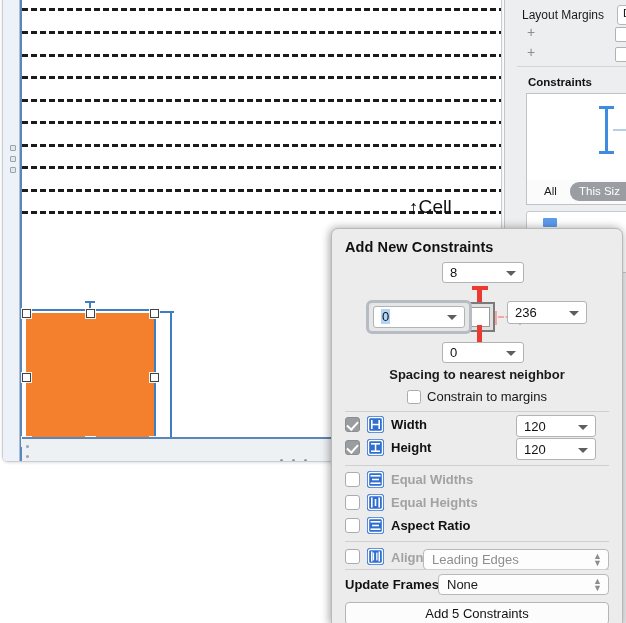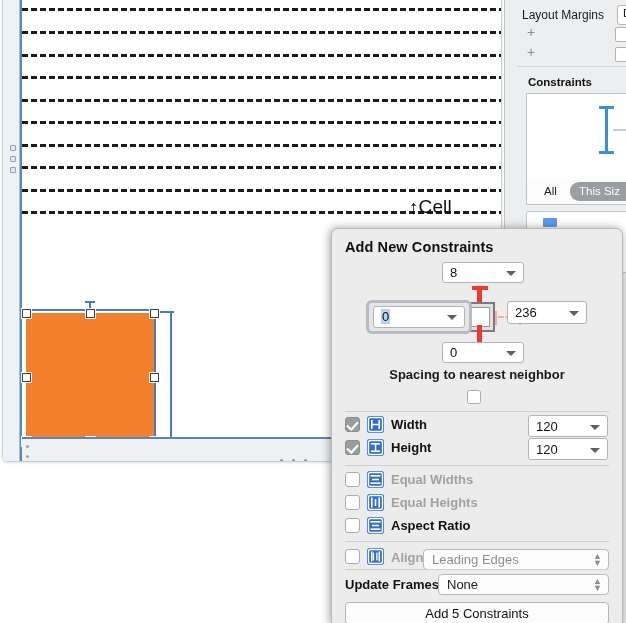--- a/index.html
+++ b/index.html
@@ -152,21 +152,21 @@
   }
   .cm-row{position:absolute;left:0;right:0;top:388px;text-align:center;font-size:13px;}
   .cm-box{
     display:inline-block;width:14px;height:14px;background:#fff;
     border:1px solid #a9acaf;border-radius:2.5px;vertical-align:-3px;margin-right:6px;
     box-sizing:border-box;
   }
 
   .pop-sep{position:absolute;left:13px;right:13px;height:1px;background:#cfcfcf;}
 
-  .opt-row{position:absolute;left:0;right:0;height:23px;}
+  .opt-row{position:absolute;left:0;right:12px;height:23px;}
   .opt-chk{
     position:absolute;left:13px;top:3px;width:15px;height:15px;
     border:1px solid #a9acaf;border-radius:3px;background:#fff;box-sizing:border-box;
   }
   .opt-chk.on{background:#9a9da0;border-color:#8b8e91;}
   .opt-chk.on:after{
     content:"";position:absolute;left:3px;top:1px;width:5px;height:9px;
     border:solid #fff;border-width:0 2px 2px 0;transform:rotate(42deg);
   }
   .opt-ico{
@@ -343,21 +343,21 @@
   </div>
 
   <div class="combo" style="left:110px;top:113px;width:82px;">
     <span class="val">0</span>
     <span class="arrow"></span>
   </div>
 
   <div class="spacing-note" style="top:138px;font-weight:bold;">Spacing to nearest neighbor</div>
 
   <div class="cm-row" style="top:160px;">
-    <span class="cm-box"></span>
+    <span class="cm-box"></span><span>Constrain to margins</span>
   </div>
 
   <div class="pop-sep" style="top:182px;"></div>
 
   <div class="opt-row" style="top:185px;">
     <span class="opt-chk on"></span>
     <span class="opt-ico">
       <svg width="17" height="17" viewBox="0 0 17 17">
           <rect x="1.5" y="1.5" width="14" height="14" rx="2" fill="none" stroke="#ffffff" stroke-width="1.4"></rect>
           <rect x="4" y="4" width="1.6" height="9" fill="#fff"></rect>

